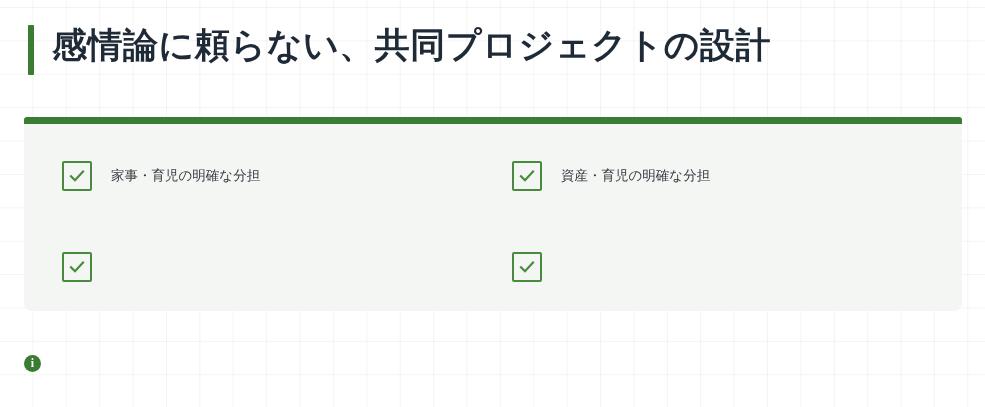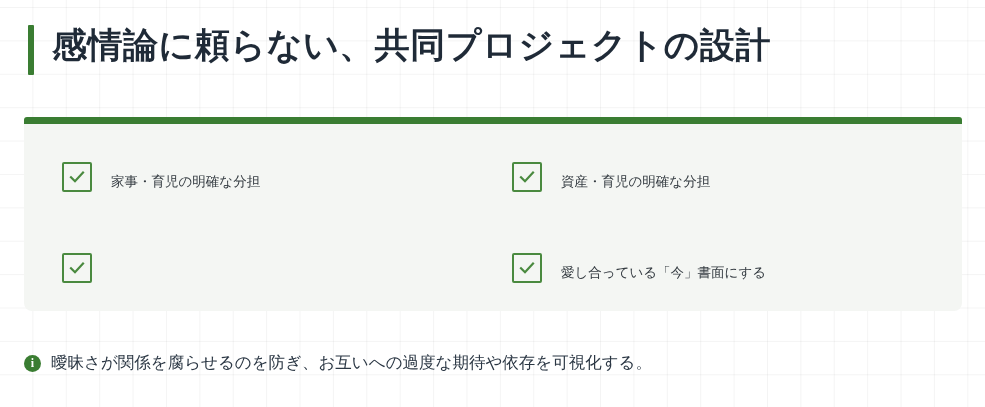--- a/index.html
+++ b/index.html
@@ -80,21 +80,21 @@
     display: grid;
     grid-template-columns: 1fr 1fr;
     grid-template-rows: auto auto;
     row-gap: 30px;
     padding: 36px 0 0 38px;
     box-sizing: border-box;
   }
 
   .check-item {
     display: flex;
-    align-items: flex-end;
+    align-items: center;
     height: 32px;
   }
 
   .checkbox {
     flex: 0 0 auto;
     width: 30px;
     height: 30px;
     box-sizing: border-box;
     border: 2px solid #4a8a3f;
     background-color: transparent;
@@ -184,24 +184,22 @@
           </svg>
         </span>
       </div>
 
       <div class="check-item">
         <span class="checkbox">
           <svg width="18" height="18" viewBox="0 0 18 18" aria-hidden="true">
             <path d="M3 9.2 L7 13.2 L15 4.6" fill="none" stroke="#4a8a3f" stroke-width="2.2" stroke-linecap="square" stroke-linejoin="miter"></path>
           </svg>
         </span>
-        <span class="check-label">愛し合っている「今」書面にする</span>
       </div>
 
     </div>
   </div>
 
   <div class="note">
     <span class="note-icon">i</span>
-    <span class="note-text">曖昧さが関係を腐らせるのを防ぎ、お互いへの過度な期待や依存を可視化する。</span>
   </div>
 
 </div>
 
 </body></html>

